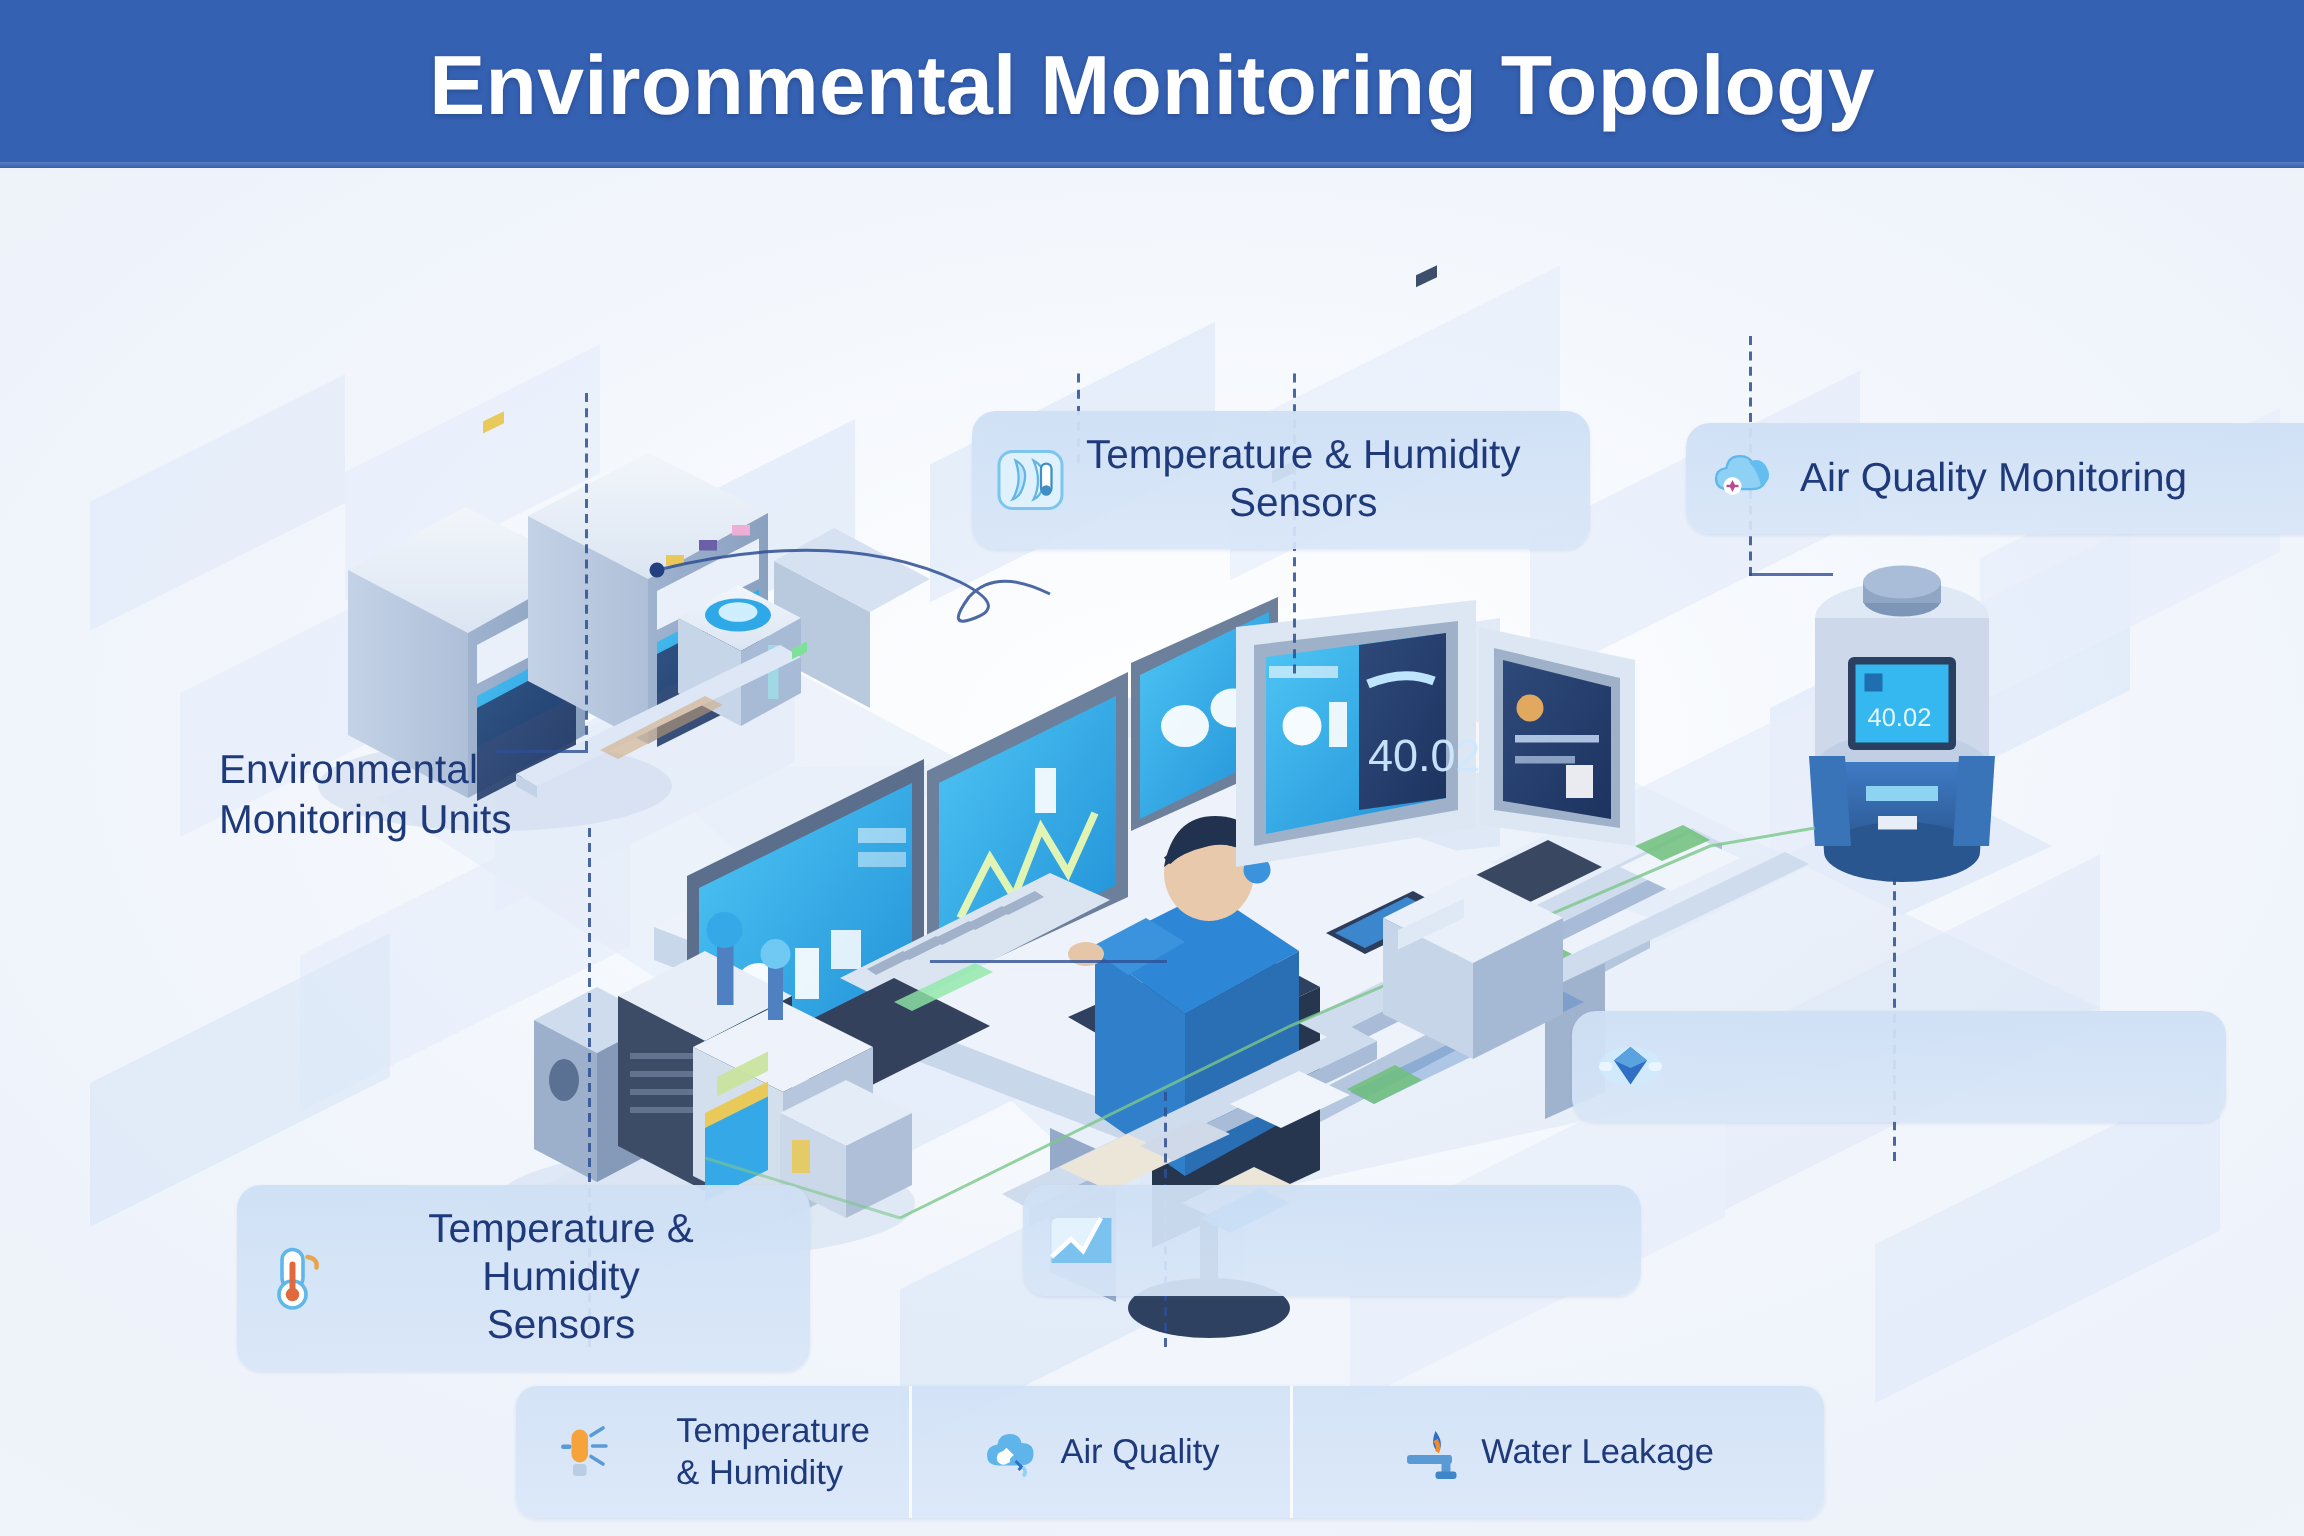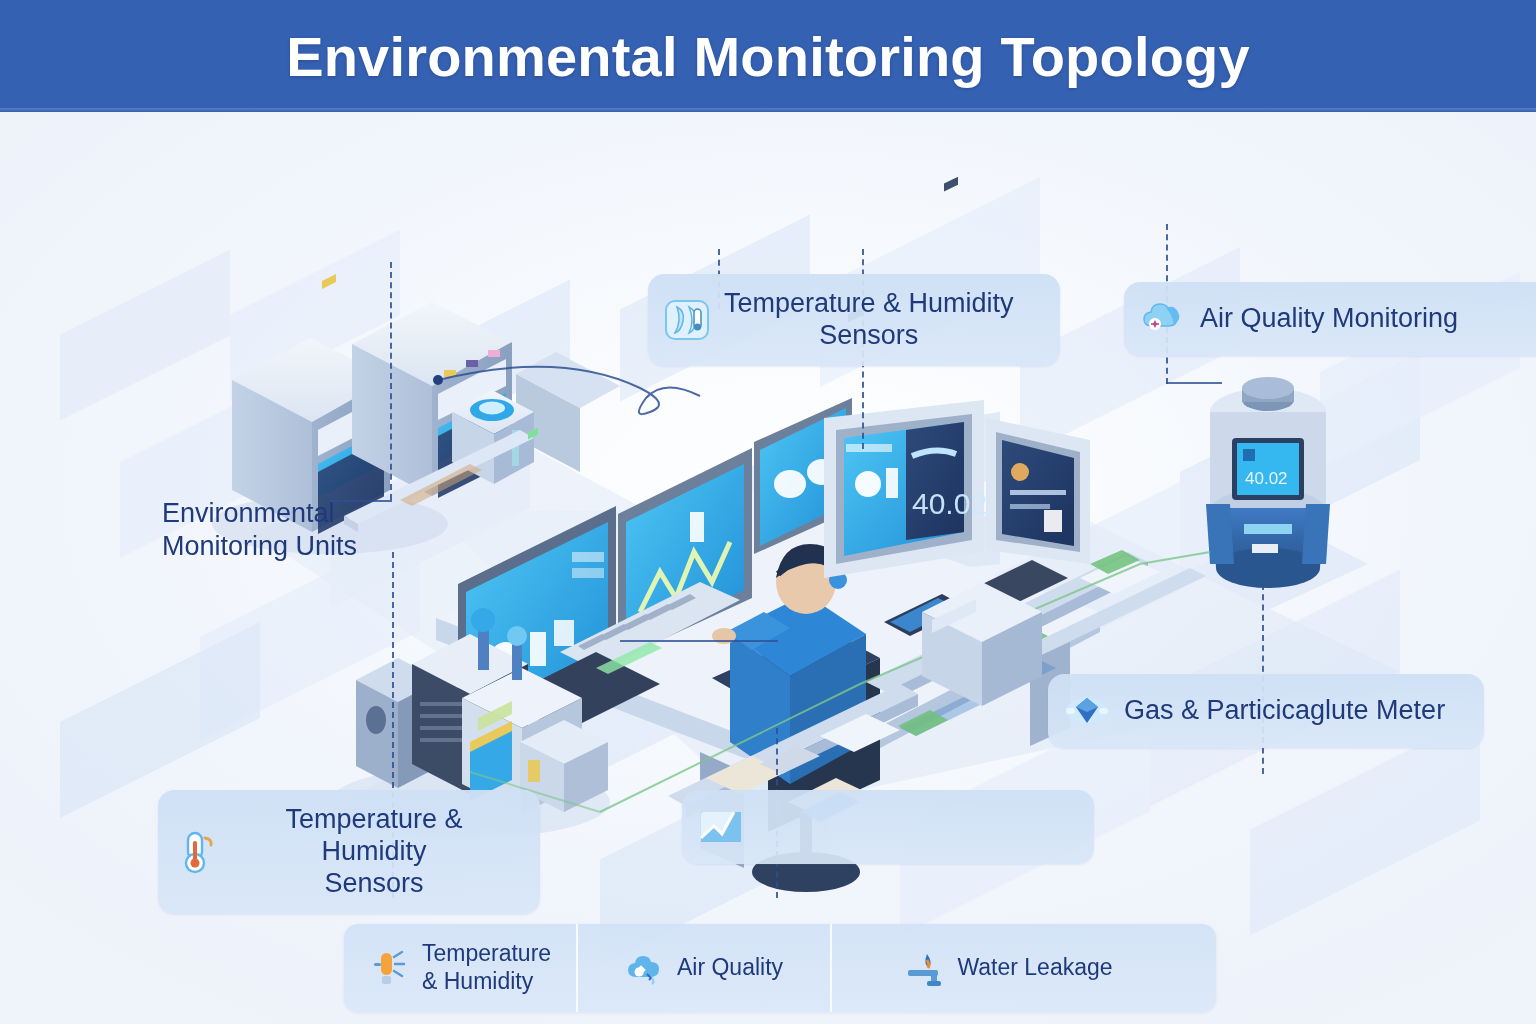--- a/index.html
+++ b/index.html
@@ -436,36 +436,35 @@
           <path d="M12 30 q-8 0 -8 -7 q0 -6 7 -7 q1 -8 9 -8 q7 0 9 6 q8 0 8 8 q0 8 -9 8z" fill="#8fd0f5" stroke="#5fb7ea" stroke-width="1.5"></path>
           <path d="M26 12 q8 -4 12 4 q4 8 -4 12 q-2 -10 -8 -16z" fill="#63bdf0"></path>
           <circle cx="15" cy="28" r="6" fill="#ffffff"></circle>
           <path d="M15 24 l2 4 l-2 4 l-2 -4z" fill="#b84a8e"></path>
           <path d="M11 28 l8 0" stroke="#b84a8e" stroke-width="1.6"></path>
         </svg>
       </div>
       <div class="pill-text">Air Quality Monitoring</div>
     </div>
 
-    <div class="plain-label" style="left:162px; top:352px; width:300px;">
+    <div class="plain-label" style="left:146px; top:352px; width:300px;">
       <span>Environmental
 Monitoring Units</span>
     </div>
 
     <div class="pill" style="left:1048px; top:562px; width:436px;">
       <div class="pill-icon">
         <svg viewBox="0 0 46 46" width="46" height="46">
           <ellipse cx="23" cy="23" rx="21" ry="13" fill="#cfeafb" opacity=".85"></ellipse>
           <path d="M23 10 l11 9 l-11 16 l-11 -16z" fill="#2f6fc4"></path>
           <path d="M23 10 l11 9 l-11 5 l-11 -5z" fill="#5aa3e0"></path>
           <rect x="2" y="20" width="9" height="6" rx="3" fill="#eaf6ff"></rect>
           <rect x="35" y="20" width="9" height="6" rx="3" fill="#eaf6ff"></rect>
         </svg>
       </div>
-      <div class="pill-text">Gas &amp; Particicaglute Meter</div>
     </div>
 
     <div class="pill" style="left:158px; top:678px; width:382px;">
       <div class="pill-icon">
         <svg viewBox="0 0 46 46" width="46" height="46">
           <rect x="14" y="4" width="14" height="26" rx="7" fill="#ffffff" stroke="#5fb7ea" stroke-width="2.4"></rect>
           <circle cx="21" cy="34" r="9" fill="#ffffff" stroke="#5fb7ea" stroke-width="2.4"></circle>
           <rect x="19" y="12" width="4" height="20" rx="2" fill="#e06a3c"></rect>
           <circle cx="21" cy="34" r="4.5" fill="#e06a3c"></circle>
           <path d="M31 9 q7 1 6 7" stroke="#e8a54f" stroke-width="3" fill="none" stroke-linecap="round"></path>
@@ -480,21 +479,21 @@
         <svg viewBox="0 0 46 46" width="46" height="46">
           <rect x="3" y="8" width="40" height="30" rx="4" fill="#e3f2fd"></rect>
           <path d="M3 34 L16 22 L24 30 L36 8 L43 8 L43 38 L3 38z" fill="#7cc2ee"></path>
           <path d="M3 34 L16 22 L24 30 L36 8" stroke="#ffffff" stroke-width="3" fill="none"></path>
         </svg>
       </div>
     </div>
 
     <div class="legend" style="left:344px; top:812px; width:872px; height:88px;">
 
-      <div class="legend-item" style="width:232px;">
+      <div class="legend-item" style="width:262px;justify-content:space-between;">
         <div class="legend-icon">
           <svg viewBox="0 0 40 40" width="40" height="40">
             <rect x="11" y="5" width="11" height="22" rx="5.5" fill="#f6a33c"></rect>
             <rect x="12" y="28" width="9" height="8" rx="2" fill="#b9cde4"></rect>
             <path d="M24 9 L32 4 M25 16 L34 16 M24 23 L32 28" stroke="#5b9bd5" stroke-width="2.4" stroke-linecap="round"></path>
             <rect x="4" y="15" width="7" height="3" rx="1.5" fill="#5b9bd5"></rect>
           </svg>
         </div>
         <div class="legend-text">Temperature
 &amp; Humidity</div>

